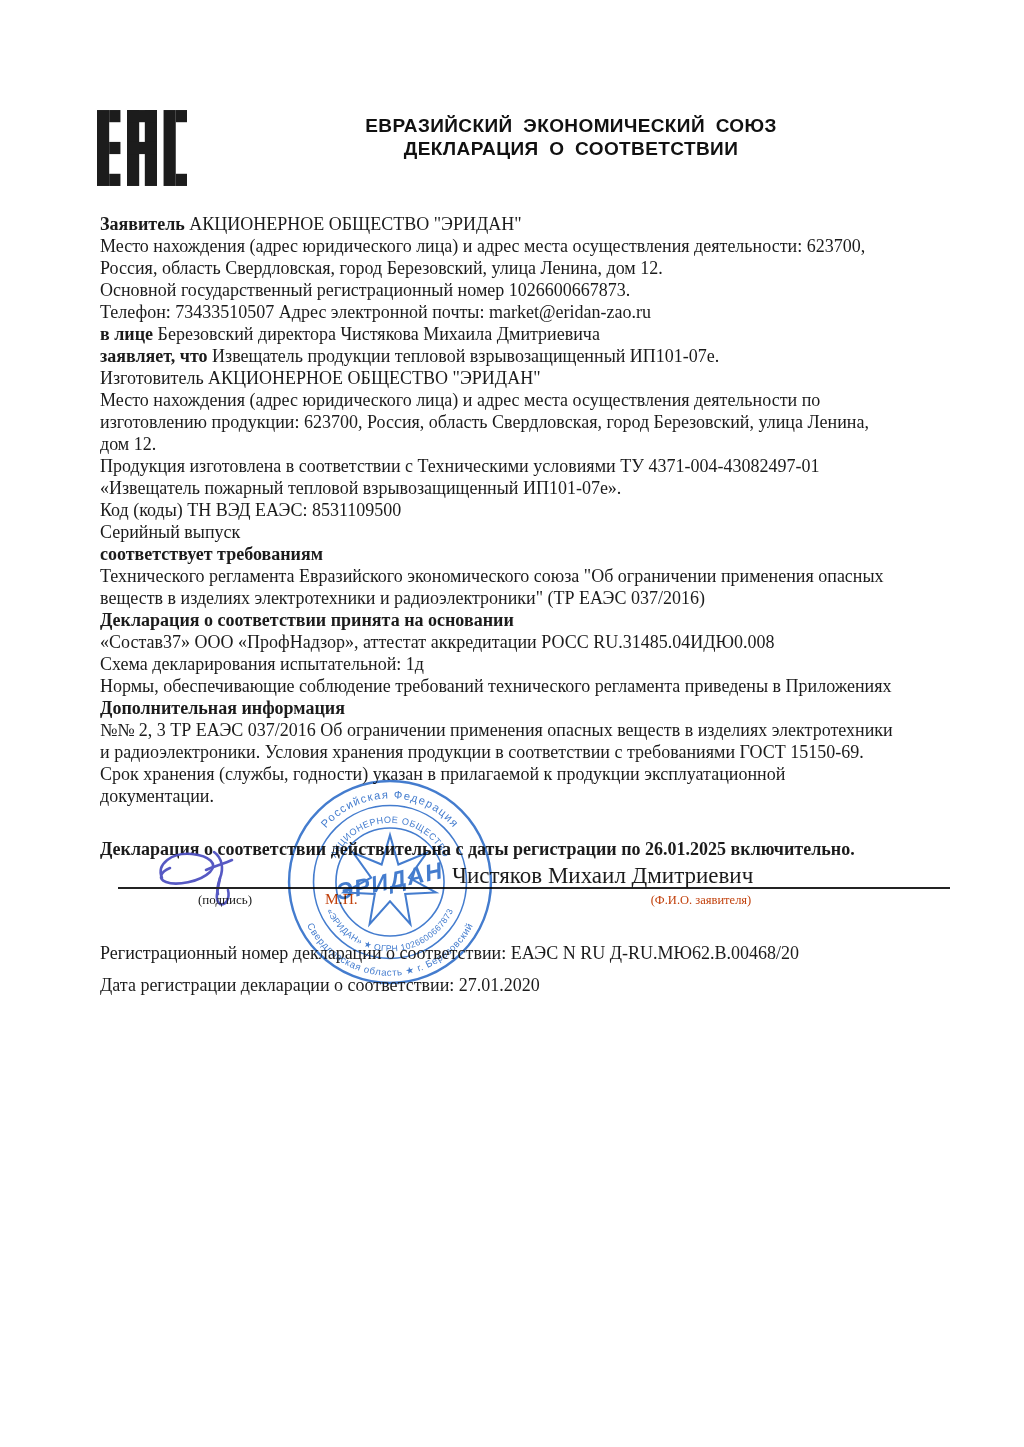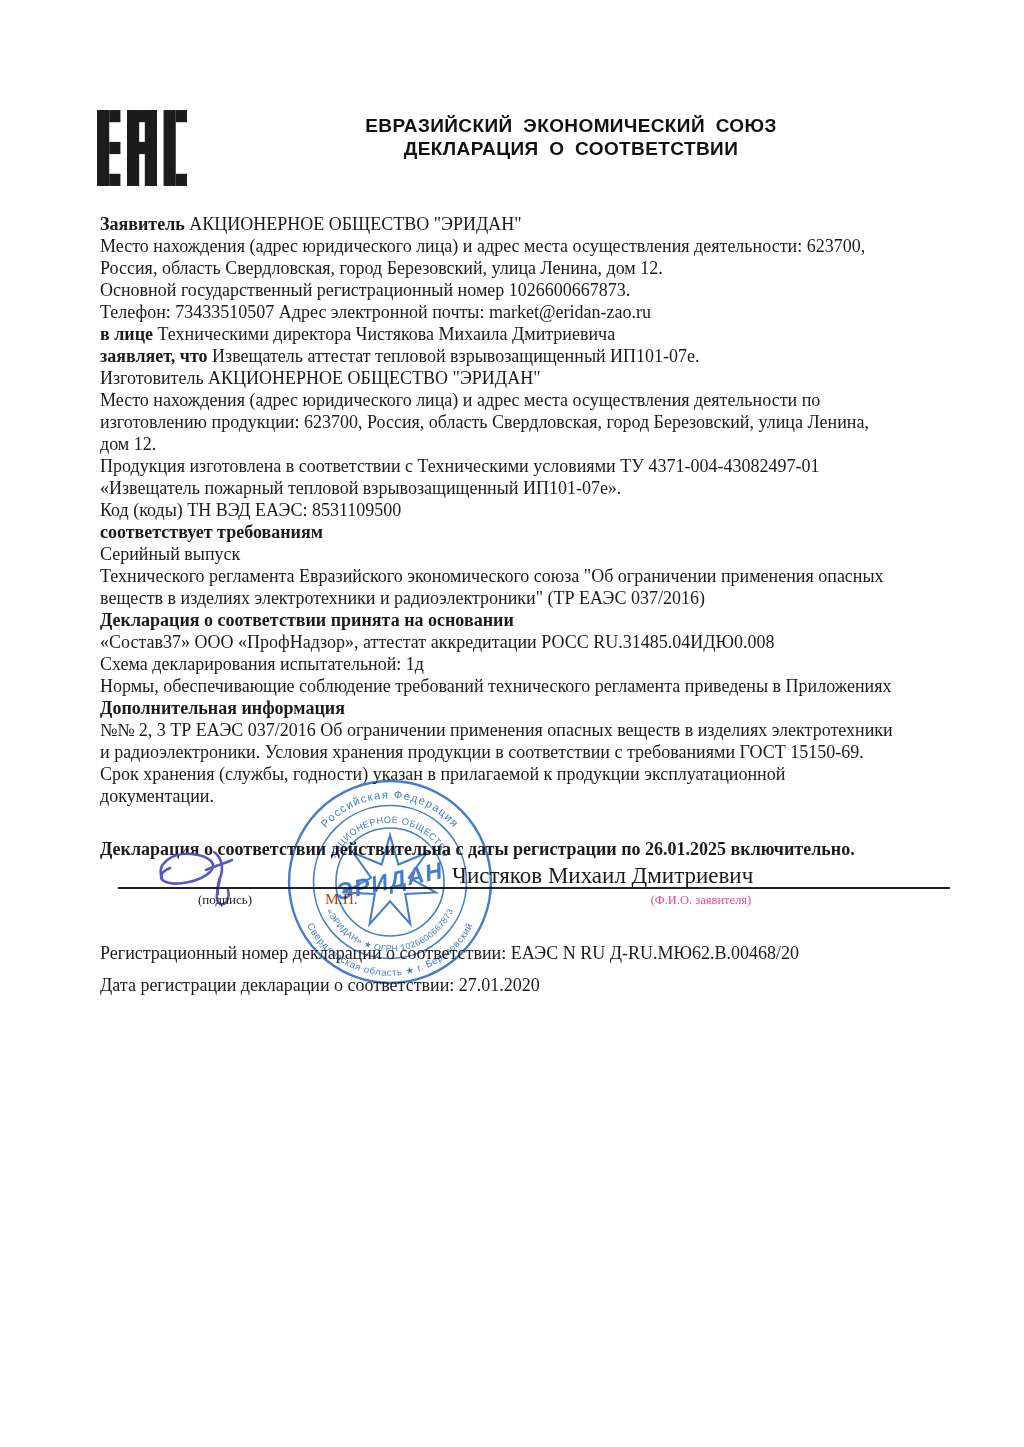--- a/index.html
+++ b/index.html
@@ -30,21 +30,21 @@
   .sig-label {
     position:absolute; left:160px; top:888px; width:130px; text-align:center;
     font-size:13px; color:#1b1b1b;
   }
   .mp-label { position:absolute; left:325px; top:886px; font-size:15.5px; color:#c2410c; }
   .fio-name {
     position:absolute; left:452px; top:859px; width:498px; text-align:left; font-size:23px;
   }
   .fio-label {
     position:absolute; left:452px; top:889px; width:498px; text-align:center;
-    font-size:12.5px; color:#ec4899;
+    font-size:12.5px; color:#c2410c;
   }
   
   .stamp {
     position:absolute; left:286px; top:774px; width:208px; height:208px;
     opacity:0.9; mix-blend-mode:multiply; pointer-events:none;
   }
   .stamp text { font-family:"Liberation Sans", sans-serif; }
   
   .reg-line { position:absolute; left:100px; font-size:18px; font-weight:normal; white-space:nowrap;text-align:right; }
   .reg-1 { top:939px; }
@@ -78,31 +78,31 @@
     <div>ЕВРАЗИЙСКИЙ ЭКОНОМИЧЕСКИЙ СОЮЗ</div>
     <div>ДЕКЛАРАЦИЯ О СООТВЕТСТВИИ</div>
   </div>
 
   <div class="doc-lines">
       <div class="doc-line"><span class="b">Заявитель </span><span>АКЦИОНЕРНОЕ ОБЩЕСТВО "ЭРИДАН"</span></div>
       <div class="doc-line"><span>Место нахождения (адрес юридического лица) и адрес места осуществления деятельности: 623700,</span></div>
       <div class="doc-line"><span>Россия, область Свердловская, город Березовский, улица Ленина, дом 12.</span></div>
       <div class="doc-line"><span>Основной государственный регистрационный номер 1026600667873.</span></div>
       <div class="doc-line"><span>Телефон: 73433510507 Адрес электронной почты: market@eridan-zao.ru</span></div>
-      <div class="doc-line"><span class="b">в лице </span><span>Техническими директора Чистякова Михаила Дмитриевича</span></div>
-      <div class="doc-line"><span class="b">заявляет, что </span><span>Извещатель аттестат тепловой взрывозащищенный ИП101-07е.</span></div>
+      <div class="doc-line"><span class="b">в лице </span><span>Березовский директора Чистякова Михаила Дмитриевича</span></div>
+      <div class="doc-line"><span class="b">заявляет, что </span><span>Извещатель продукции тепловой взрывозащищенный ИП101-07е.</span></div>
       <div class="doc-line"><span>Изготовитель АКЦИОНЕРНОЕ ОБЩЕСТВО "ЭРИДАН"</span></div>
       <div class="doc-line"><span>Место нахождения (адрес юридического лица) и адрес места осуществления деятельности по</span></div>
       <div class="doc-line"><span>изготовлению продукции: 623700, Россия, область Свердловская, город Березовский, улица Ленина,</span></div>
       <div class="doc-line"><span>дом 12.</span></div>
       <div class="doc-line"><span>Продукция изготовлена в соответствии с Техническими условиями ТУ 4371-004-43082497-01</span></div>
       <div class="doc-line"><span>«Извещатель пожарный тепловой взрывозащищенный ИП101-07е».</span></div>
       <div class="doc-line"><span>Код (коды) ТН ВЭД ЕАЭС: 8531109500</span></div>
+      <div class="doc-line"><span>Серийный выпуск</span></div>
       <div class="doc-line"><span class="b">соответствует требованиям</span></div>
-      <div class="doc-line"><span>Серийный выпуск</span></div>
       <div class="doc-line"><span>Технического регламента Евразийского экономического союза "Об ограничении применения опасных</span></div>
       <div class="doc-line"><span>веществ в изделиях электротехники и радиоэлектроники" (ТР ЕАЭС 037/2016)</span></div>
       <div class="doc-line"><span class="b">Декларация о соответствии принята на основании</span></div>
       <div class="doc-line"><span>«Состав37» ООО «ПрофНадзор», аттестат аккредитации РОСС RU.31485.04ИДЮ0.008</span></div>
       <div class="doc-line"><span>Схема декларирования испытательной: 1д</span></div>
       <div class="doc-line"><span>Нормы, обеспечивающие соблюдение требований технического регламента приведены в Приложениях</span></div>
       <div class="doc-line"><span class="b">Дополнительная информация</span></div>
       <div class="doc-line"><span>№№ 2, 3 ТР ЕАЭС 037/2016 Об ограничении применения опасных веществ в изделиях электротехники</span></div>
       <div class="doc-line"><span>и радиоэлектроники. Условия хранения продукции в соответствии с требованиями ГОСТ 15150-69.</span></div>
       <div class="doc-line"><span>Срок хранения (службы, годности) указан в прилагаемой к продукции эксплуатационной</span></div>

